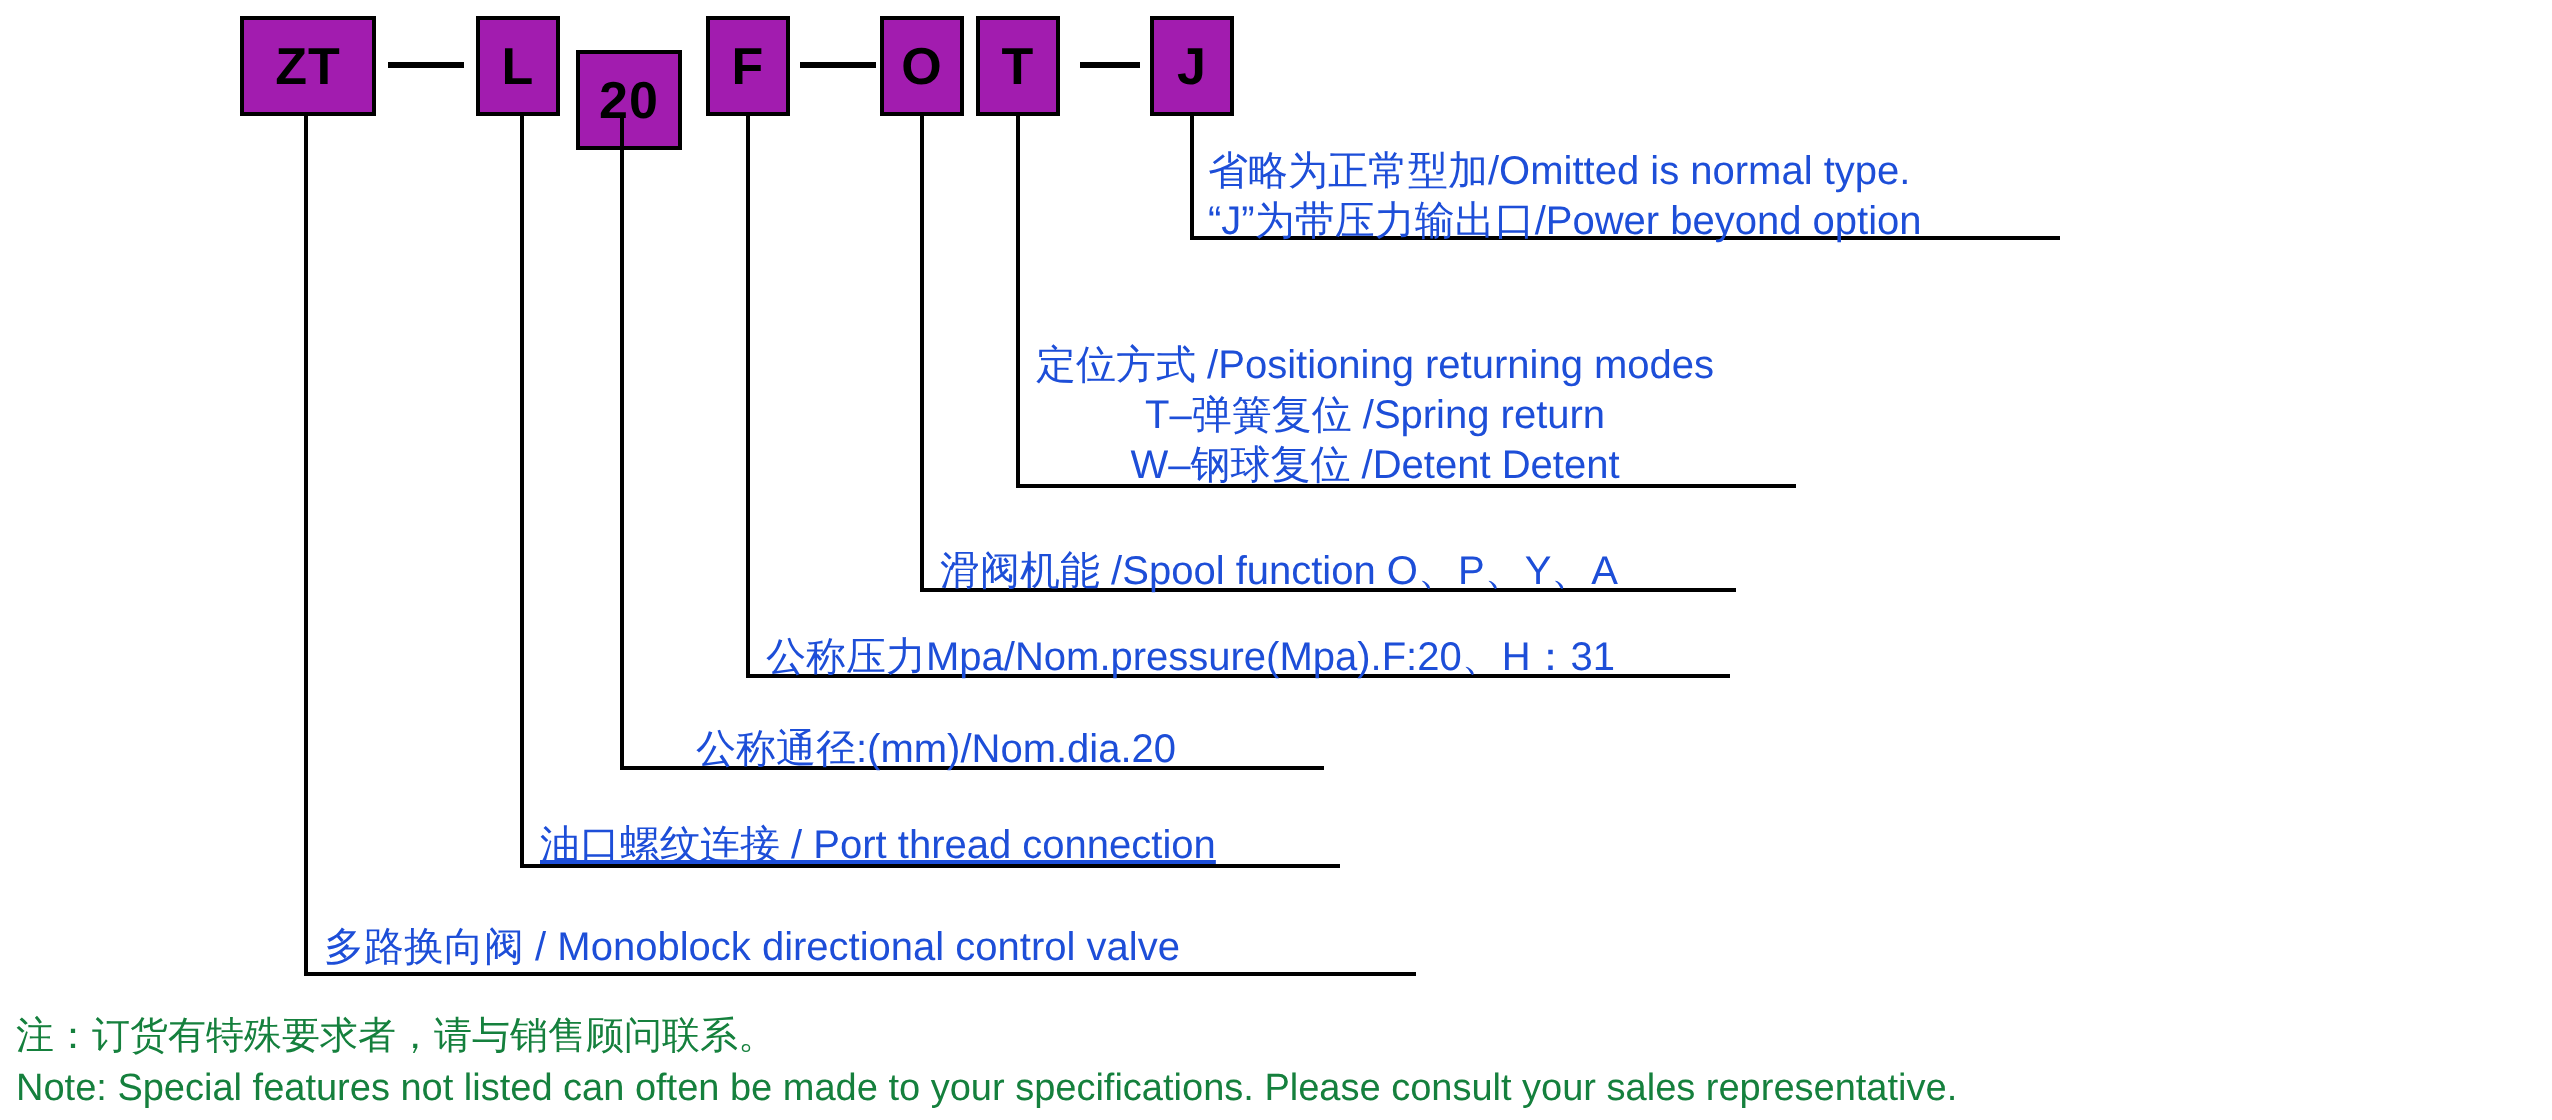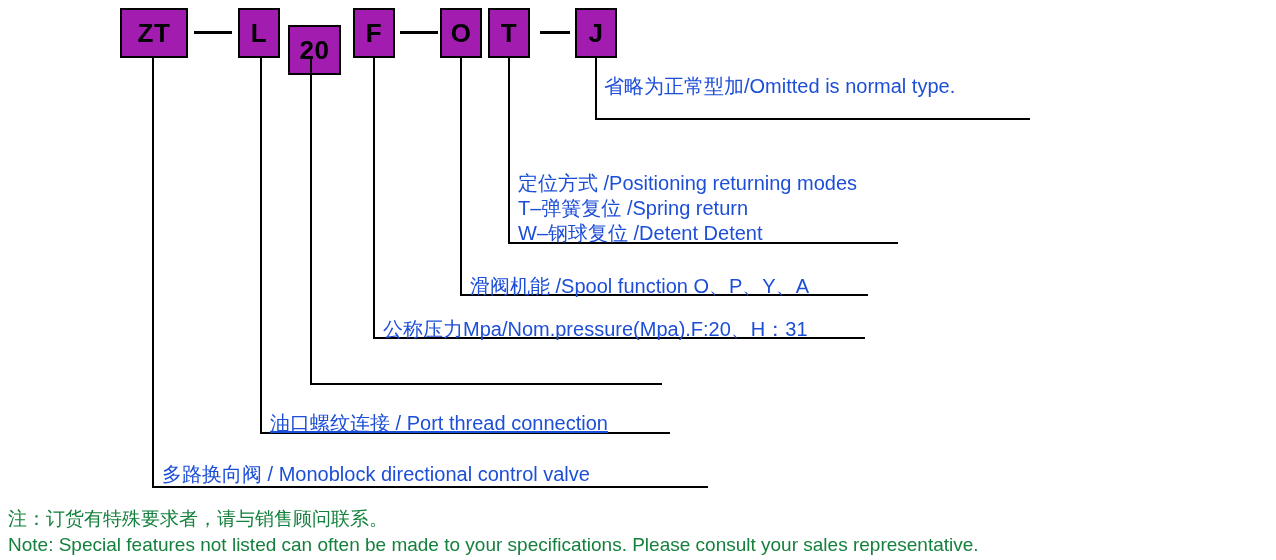--- a/index.html
+++ b/index.html
@@ -89,44 +89,48 @@
   <div class="code-box" style="left:488px; top:8px; width:42px; height:50px;">T</div>
 
   <div class="dash" style="left:540px; top:31px; width:30px;"></div>
 
   <div class="code-box" style="left:575px; top:8px; width:42px; height:50px;">J</div>
 
   <div class="vline" style="left:595px; top:58px; height:62px;"></div>
   <div class="hline" style="left:595px; top:118px; width:435px;"></div>
   <div class="label big" style="left:604px; top:74px;">
     <div>省略为正常型加/Omitted is normal type.</div>
+    <div>“J”为带压力输出口/Power beyond option</div>
   </div>
 
   <div class="vline" style="left:508px; top:58px; height:186px;"></div>
   <div class="hline" style="left:508px; top:242px; width:390px;"></div>
-  <div class="label big" style="left:518px; top:171px;">
+  <div class="label big" style="left:518px; top:171px;text-align:center;">
     <div>定位方式 /Positioning returning modes</div>
     <div>T–弹簧复位 /Spring return</div>
     <div>W–钢球复位 /Detent Detent</div>
   </div>
 
   <div class="vline" style="left:460px; top:58px; height:238px;"></div>
   <div class="hline" style="left:460px; top:294px; width:408px;"></div>
   <div class="label big" style="left:470px; top:274px;">
     <div>滑阀机能 /Spool function O、P、Y、A</div>
   </div>
 
   <div class="vline" style="left:373px; top:58px; height:281px;"></div>
   <div class="hline" style="left:373px; top:337px; width:492px;"></div>
   <div class="label big" style="left:383px; top:317px;">
     <div>公称压力Mpa/Nom.pressure(Mpa).F:20、H：31</div>
   </div>
 
   <div class="vline" style="left:310px; top:58px; height:327px;"></div>
   <div class="hline" style="left:310px; top:383px; width:352px;"></div>
+  <div class="label big" style="left:348px; top:363px;">
+    <div>公称通径:(mm)/Nom.dia.20</div>
+  </div>
 
   <div class="vline" style="left:260px; top:58px; height:376px;"></div>
   <div class="hline" style="left:260px; top:432px; width:410px;"></div>
   <div class="label big" style="left:270px; top:411px;text-decoration:underline;">
     <div>油口螺纹连接 / Port thread connection</div>
   </div>
 
   <div class="vline" style="left:152px; top:58px; height:430px;"></div>
   <div class="hline" style="left:152px; top:486px; width:556px;"></div>
   <div class="label big" style="left:162px; top:462px;">

